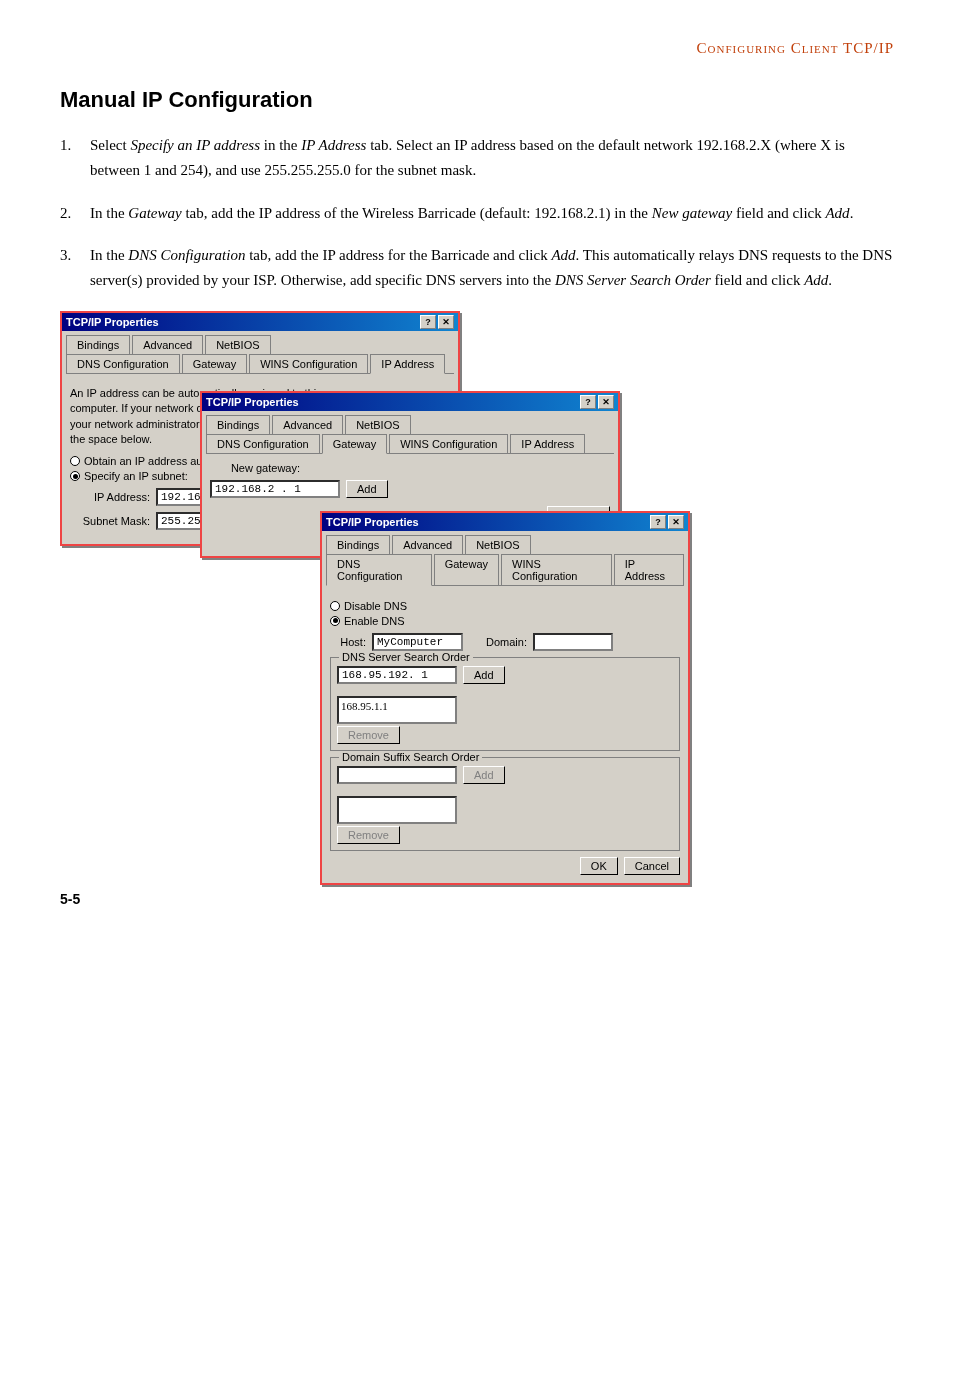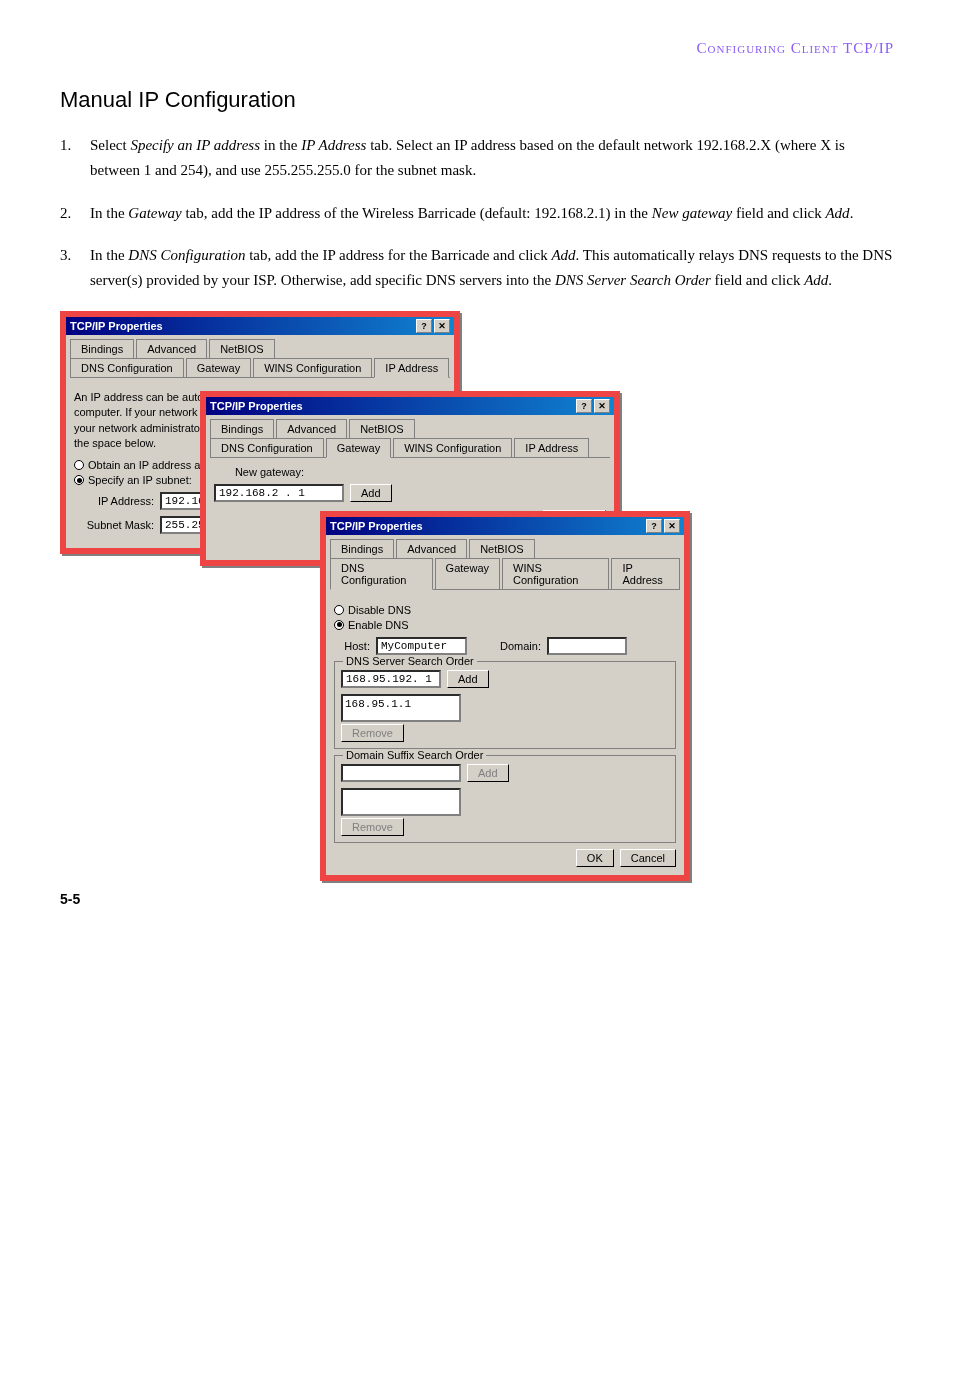--- a/index.html
+++ b/index.html
@@ -10,28 +10,28 @@
       width: 954px;
       min-height: 1388px;
       padding: 40px 60px;
       color: #000;
     }
     .page-header {
       text-align: right;
       font-family: "Times New Roman", serif;
       font-size: 15px;
       letter-spacing: 1px;
-      color: #8b5cf6;
+      color: #c2410c;
       margin-bottom: 30px;
       font-variant: small-caps;
     }
     .section-title {
       font-family: Arial, Helvetica, sans-serif;
       font-size: 22px;
-      font-weight: normal;
+      font-weight: bold;
       margin-bottom: 20px;
       margin-top: 21px;
     }
     .numbered-list {
       list-style: none;
       padding: 0;
     }
     .numbered-list li {
       display: flex;
       margin-bottom: 18px;
@@ -41,21 +41,21 @@
       min-width: 30px;
       font-size: 15px;
     }
     .list-text {
       flex: 1;
       font-size: 15px;
       line-height: 1.65;
     }
     em { font-style: italic; }
     .win-dialog {
-      border: 6px solid #ef4444;
+      border: 2px solid #ef4444;
       background: #d946ef;
       font-family: Arial, Helvetica, sans-serif;
       font-size: 11px;
       position: absolute;
       box-shadow: 2px 2px 0 #808080;
     }
     .win-titlebar {
       background: linear-gradient(to right, #000080, #1084d0);
       color: #fff;
       padding: 2px 4px;
@@ -140,23 +140,24 @@
       top: -7px;
       left: 8px;
       background: #d4d0c8;
       padding: 0 3px;
       font-size: 11px;
     }
     .win-list {
       border: 2px inset #808080;
       background: #fff;
       font-size: 11px;
-      font-family: Liberation Mono, monospace;
+      font-family: Liberation Serif, serif;
       padding: 2px;
       min-height: 28px;
+      margin-top: 12px;
     }
     .win-info-text { font-size: 11px; margin: 4px 0 8px; line-height: 1.4; }
     .win-buttons-row {
       display: flex;
       justify-content: flex-end;
       gap: 6px;
       margin-top: 6px;
     }
 
     
@@ -329,28 +330,28 @@
           <span>Disable DNS</span>
         </div>
         <div class="win-radio-row">
           <div class="win-radio checked"></div>
           <span>Enable DNS</span>
         </div>
       </div>
       <div class="win-field-row">
         <span class="win-label" style="min-width:36px">Host:</span>
         <input class="win-input" value="MyComputer" style="width: 91px;">
-        <span class="win-label" style="min-width:52px; margin-left:16px">Domain:</span>
+        <span class="win-label" style="min-width:52px; margin-left:6px">Domain:</span>
         <input class="win-input" value="" style="width: 80px;">
       </div>
 
       <div class="win-groupbox">
         <span class="win-groupbox-label">DNS Server Search Order</span>
         <div class="win-field-row">
-          <input class="win-input" value="168.95.192. 1" style="width: 100px;">
+          <input class="win-input" value="168.95.192. 1" style="width: 120px;">
           <button class="win-button">Add</button>
         </div>
         <div class="win-list" style="width:120px; margin-bottom:2px">
           <div>168.95.1.1</div>
         </div>
         <div style="display:flex; justify-content:flex-start; margin-top:2px;">
           <button class="win-button" style="color:#808080">Remove</button>
         </div>
       </div>
 

